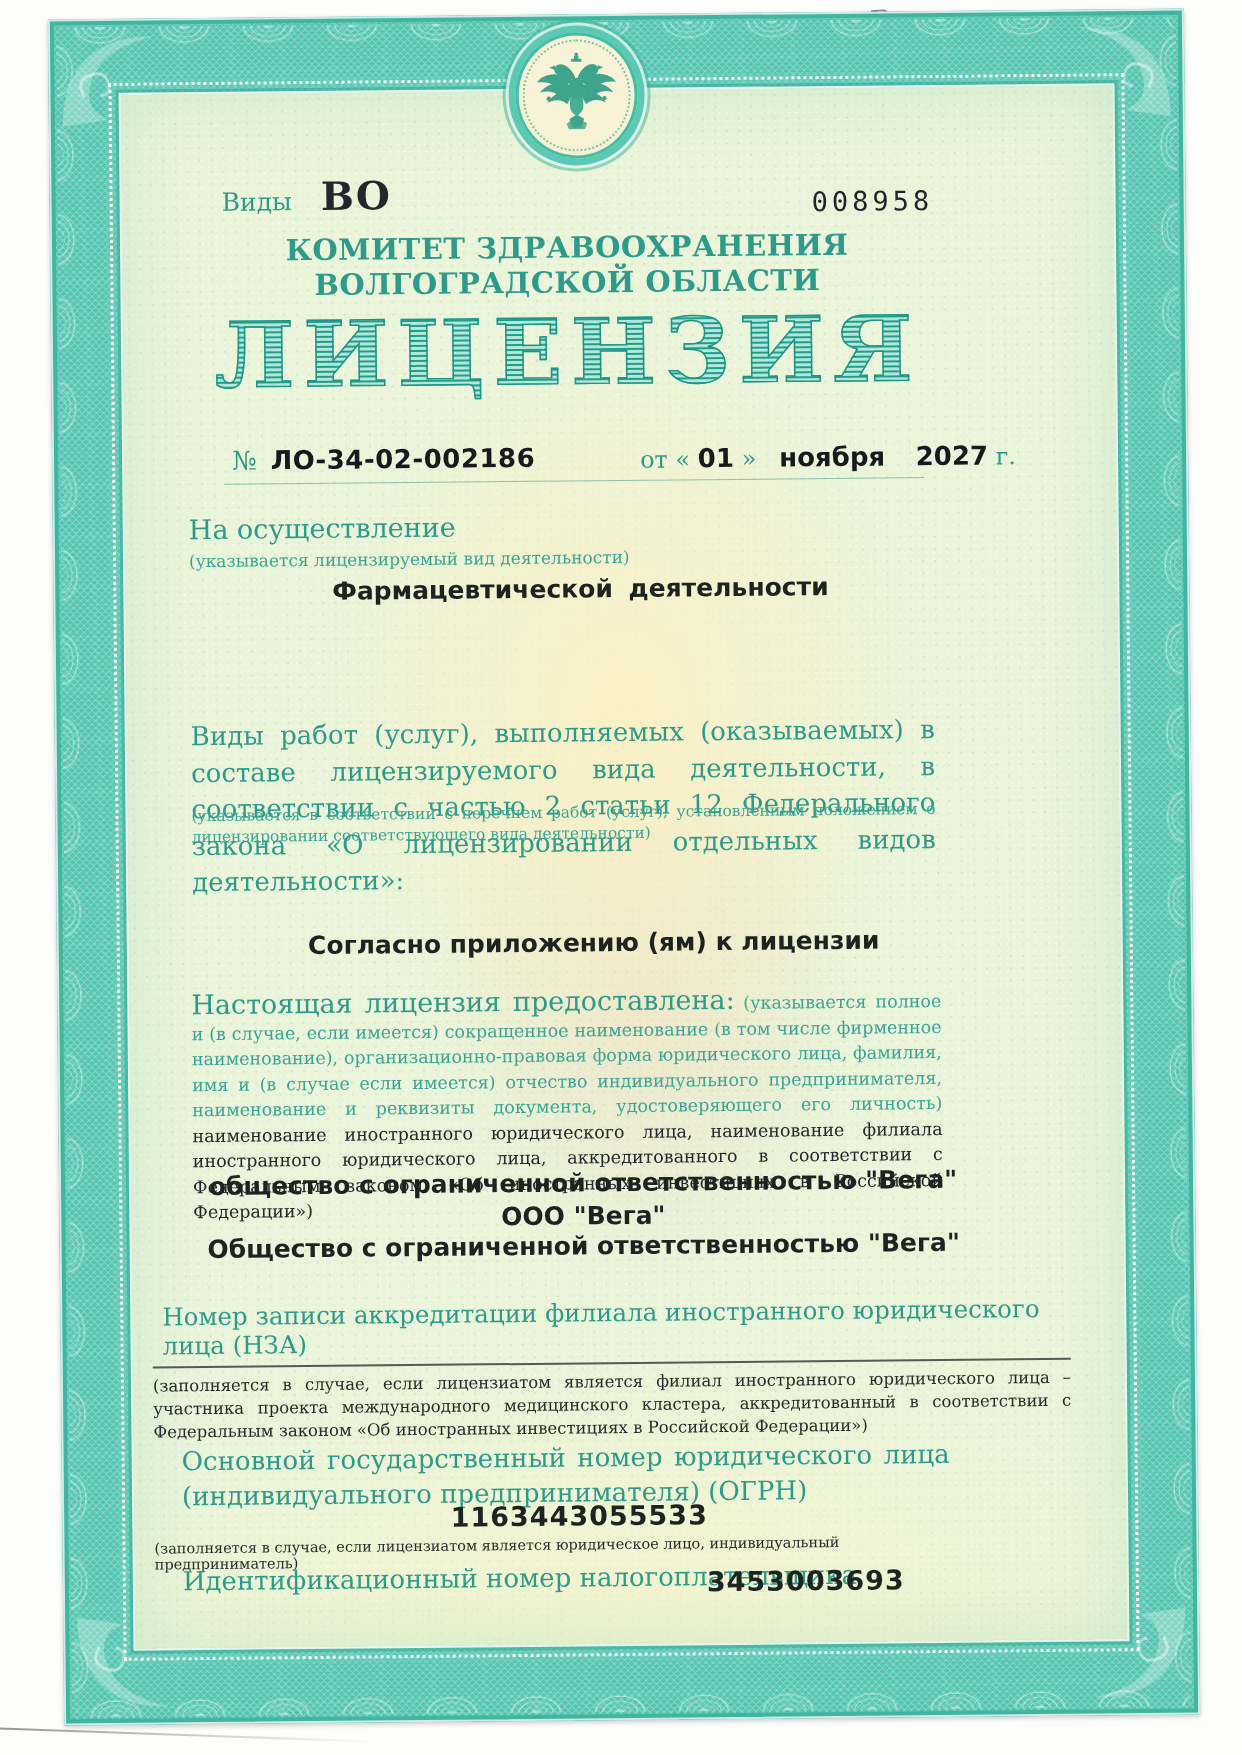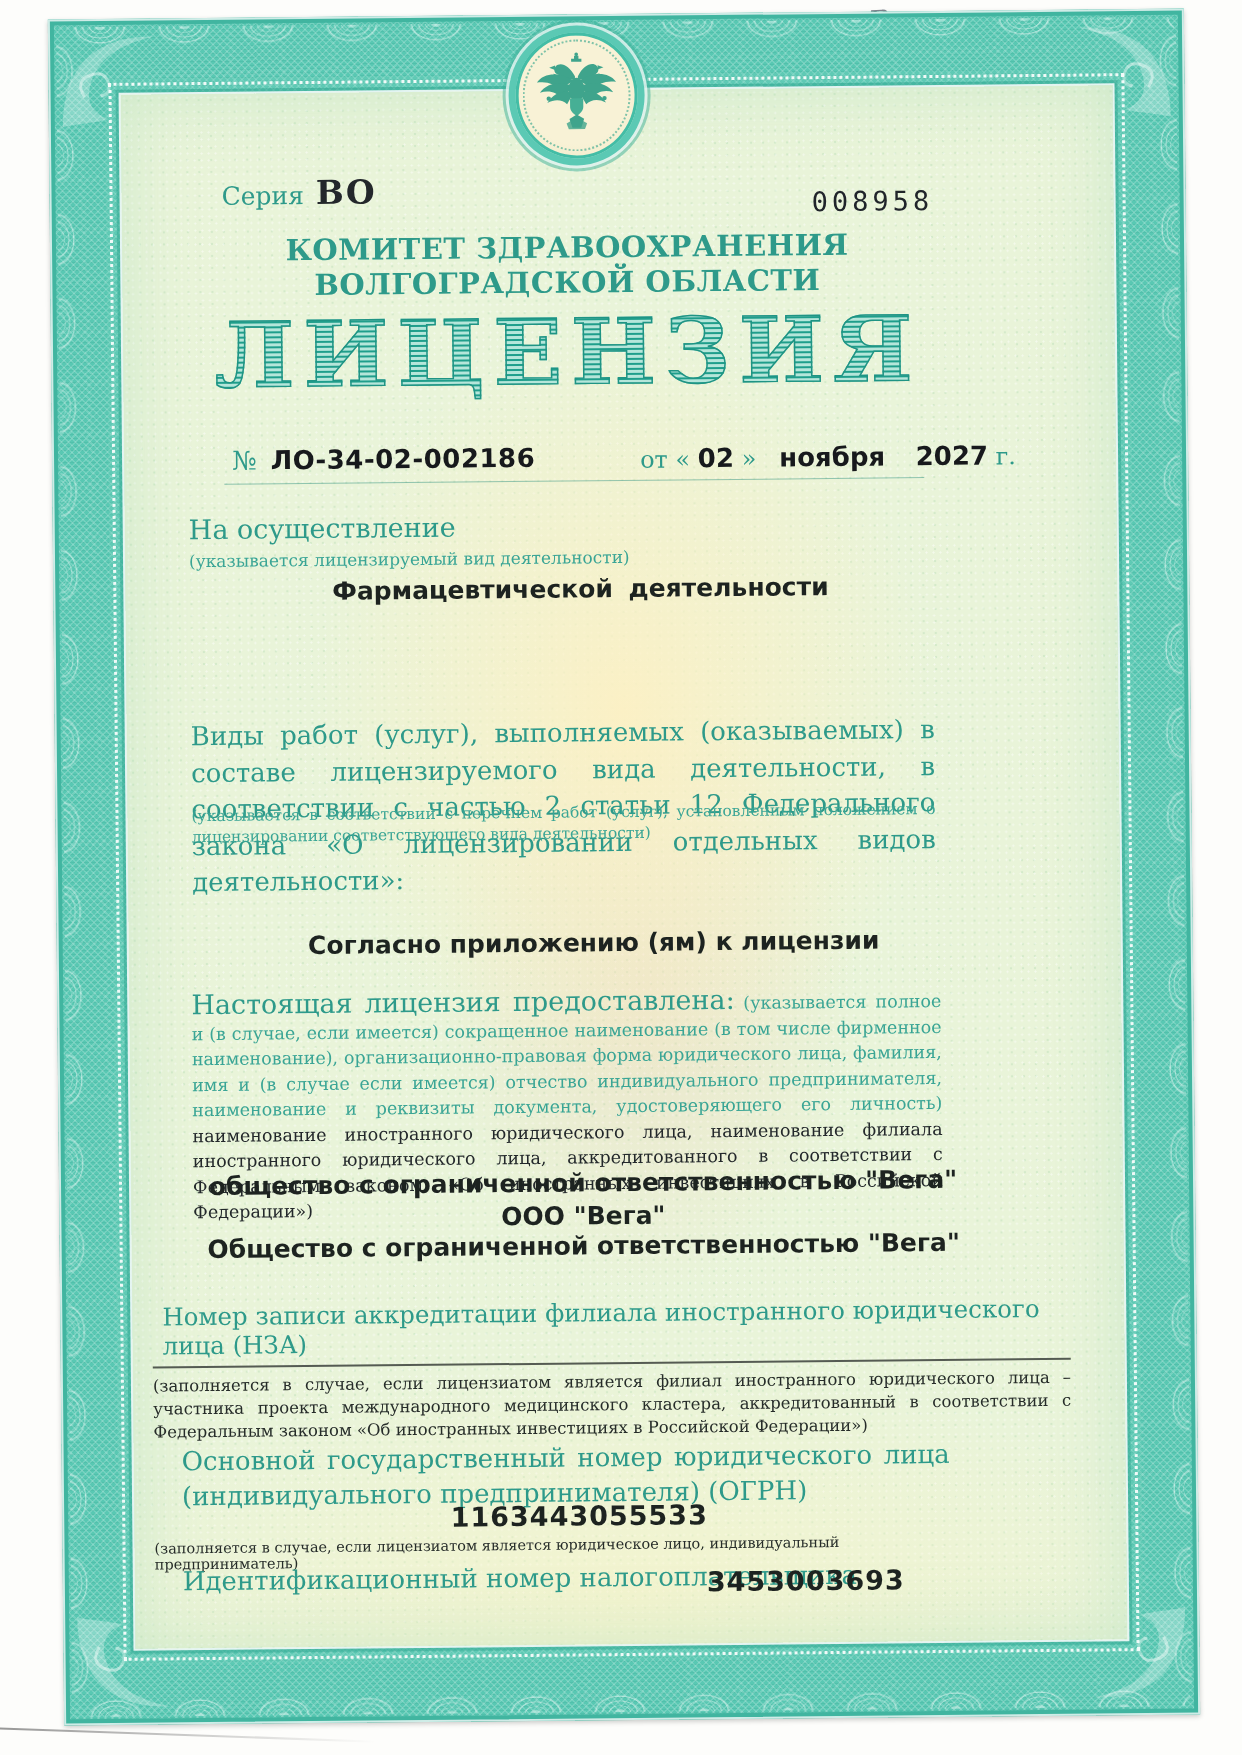--- a/index.html
+++ b/index.html
@@ -78,21 +78,21 @@
   .abs{position:absolute;}
   .serif{font-family:"DejaVu Serif",serif;}
   .authority{left:0;top:140px;width:890px;text-align:center;font-weight:700;font-size:29px;line-height:35px;letter-spacing:.5px;color:#2e9a8a;}
   .big-title{left:0;top:208px;width:890px;text-align:center;font-weight:700;font-size:90px;letter-spacing:9px;color:#2aa695;font-family:"DejaVu Serif",serif;}
   @supports ((-webkit-background-clip: text) or (background-clip: text)){
     .big-title span{background:repeating-linear-gradient(180deg,#1f9e8b 0 2.5px,#b5e6da 2.5px 5px);
       -webkit-background-clip:text;background-clip:text;color:transparent;
       -webkit-text-stroke:1.5px #1f9484;}
   }
   .series-row{left:100px;top:80px;font-size:25px;}
-  .series-val{font-family:"DejaVu Serif",serif;font-weight:700;font-size:33px;color:#23272b;margin-left:12px;letter-spacing:2px;}
+  .series-val{font-family:"DejaVu Serif",serif;font-weight:700;font-size:39px;color:#23272b;margin-left:29px;letter-spacing:2px;}
   .form-number{left:690px;top:98px;font-family:"DejaVu Sans Mono",monospace;font-size:27px;letter-spacing:4px;color:#20242a;}
   .num-row{left:108px;top:352px;font-size:26px;width:830px;}
   .num-val{font-family:"DejaVu Sans",sans-serif;font-weight:700;font-size:26px;color:#17191c;margin-left:14px;letter-spacing:.5px;}
   .date-group{position:absolute;left:408px;top:2px;font-size:24px;white-space:nowrap;}
   .date-group .blk{font-family:"DejaVu Sans",sans-serif;font-weight:700;color:#17191c;font-size:26px;}
   .hairline{left:100px;top:390px;width:700px;height:1px;background:rgba(55,150,133,.5);}
   .lead1{left:64px;top:420px;font-size:27px;}
   .note1{left:64px;top:457px;font-size:17px;}
   .act-val{left:0;top:484px;width:910px;text-align:center;font-size:25px;word-spacing:7px;}
   .works-p{left:64px;top:624px;width:744px;font-size:26px;line-height:36.5px;text-align:justify;margin:0;}
@@ -172,39 +172,39 @@
           <path d="M46 98 l14 -8 14 8 -3 8 h-22 z" opacity=".8"></path>
           <circle cx="22" cy="64" r="3"></circle>
           <circle cx="98" cy="64" r="3"></circle>
         </g>
       </svg>
     </div>
 
     <div class="paper">
 
       <div class="abs series-row serif teal">
-        <span>Серия</span><span class="series-val">ВО</span>
+        <span>Виды</span><span class="series-val">ВО</span>
       </div>
 
       <div class="abs form-number">008958</div>
 
       <div class="abs authority serif">
         <div>КОМИТЕТ ЗДРАВООХРАНЕНИЯ</div>
         <div>ВОЛГОГРАДСКОЙ ОБЛАСТИ</div>
       </div>
 
       <div class="abs big-title">
         <span>ЛИЦЕНЗИЯ</span>
       </div>
 
       <div class="abs num-row serif teal">
         <span>№</span><span class="num-val">ЛО-34-02-002186</span>
         <span class="date-group">
           <span class="teal">от «</span>
-          <span class="blk">02</span>
+          <span class="blk">01</span>
           <span class="teal">»</span>&nbsp;&nbsp;
           <span class="blk">ноября</span>&nbsp;&nbsp;&nbsp;
           <span class="blk">2027</span>
           <span class="teal">г.</span>
         </span>
       </div>
       <div class="abs hairline"></div>
 
       <div class="abs lead1 serif teal">На осуществление</div>
       <div class="abs note1 serif teal-s">(указывается лицензируемый вид деятельности)</div>

